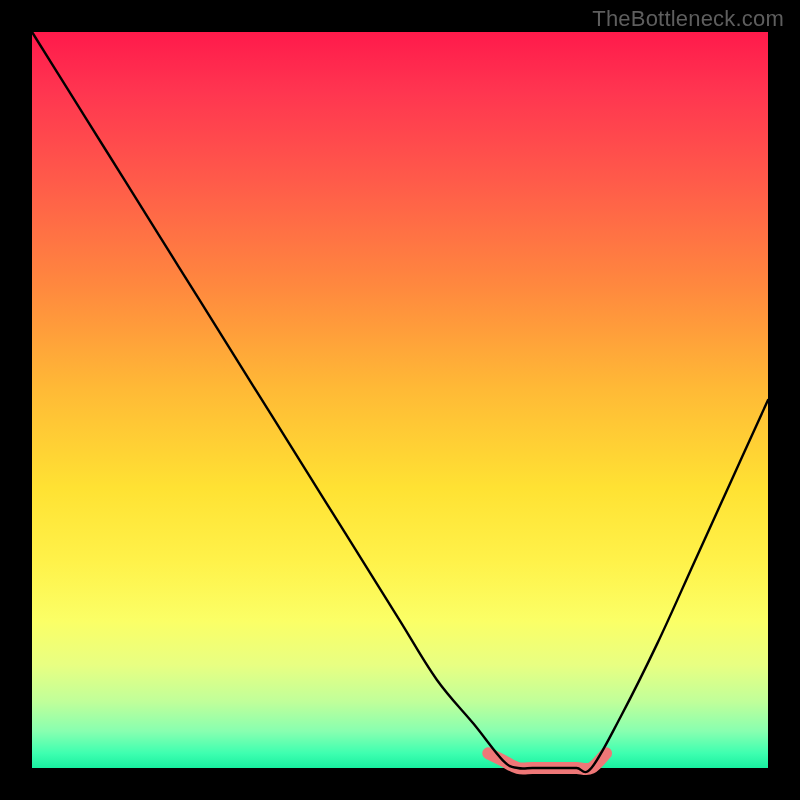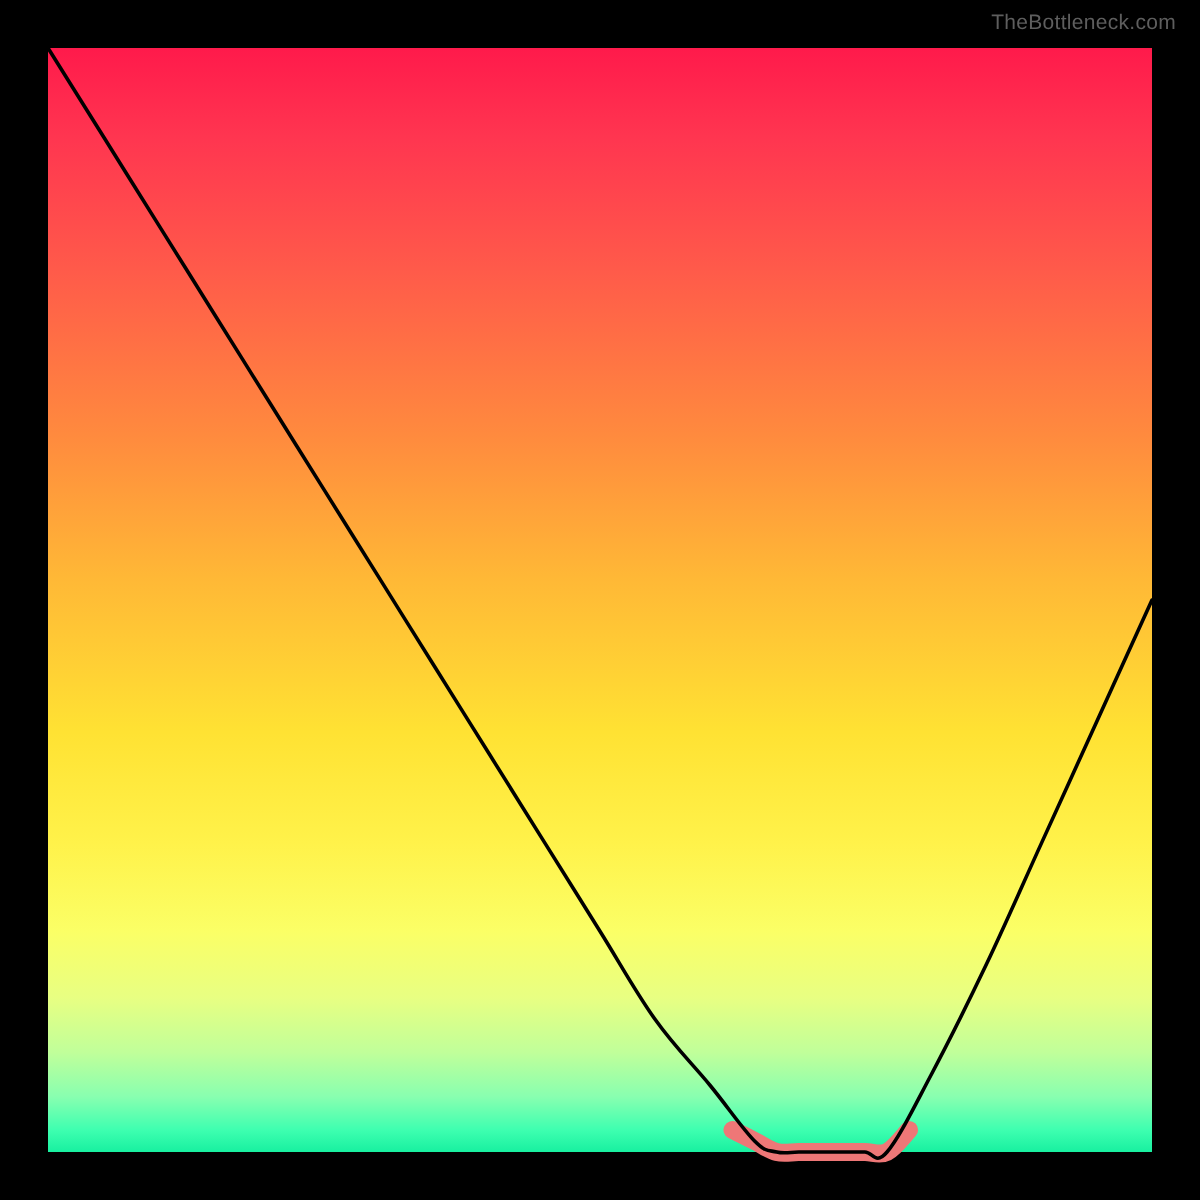--- a/index.html
+++ b/index.html
@@ -40,21 +40,21 @@
       #88ffb0 95%,
       #3effb0 98%,
       #18f0a0 100%
     );
   }
   .watermark {
     position: absolute;
     top: 6px;
     right: 16px;
     color: #5e5e5e;
-    font-size: 14px;
+    font-size: 22px;
     letter-spacing: 0.2px;
     font-weight: 400;
   }
   svg.curve-layer {
     position: absolute;
     left: 0;
     top: 0;
     width: 736px;
     height: 736px;
     overflow: visible;

